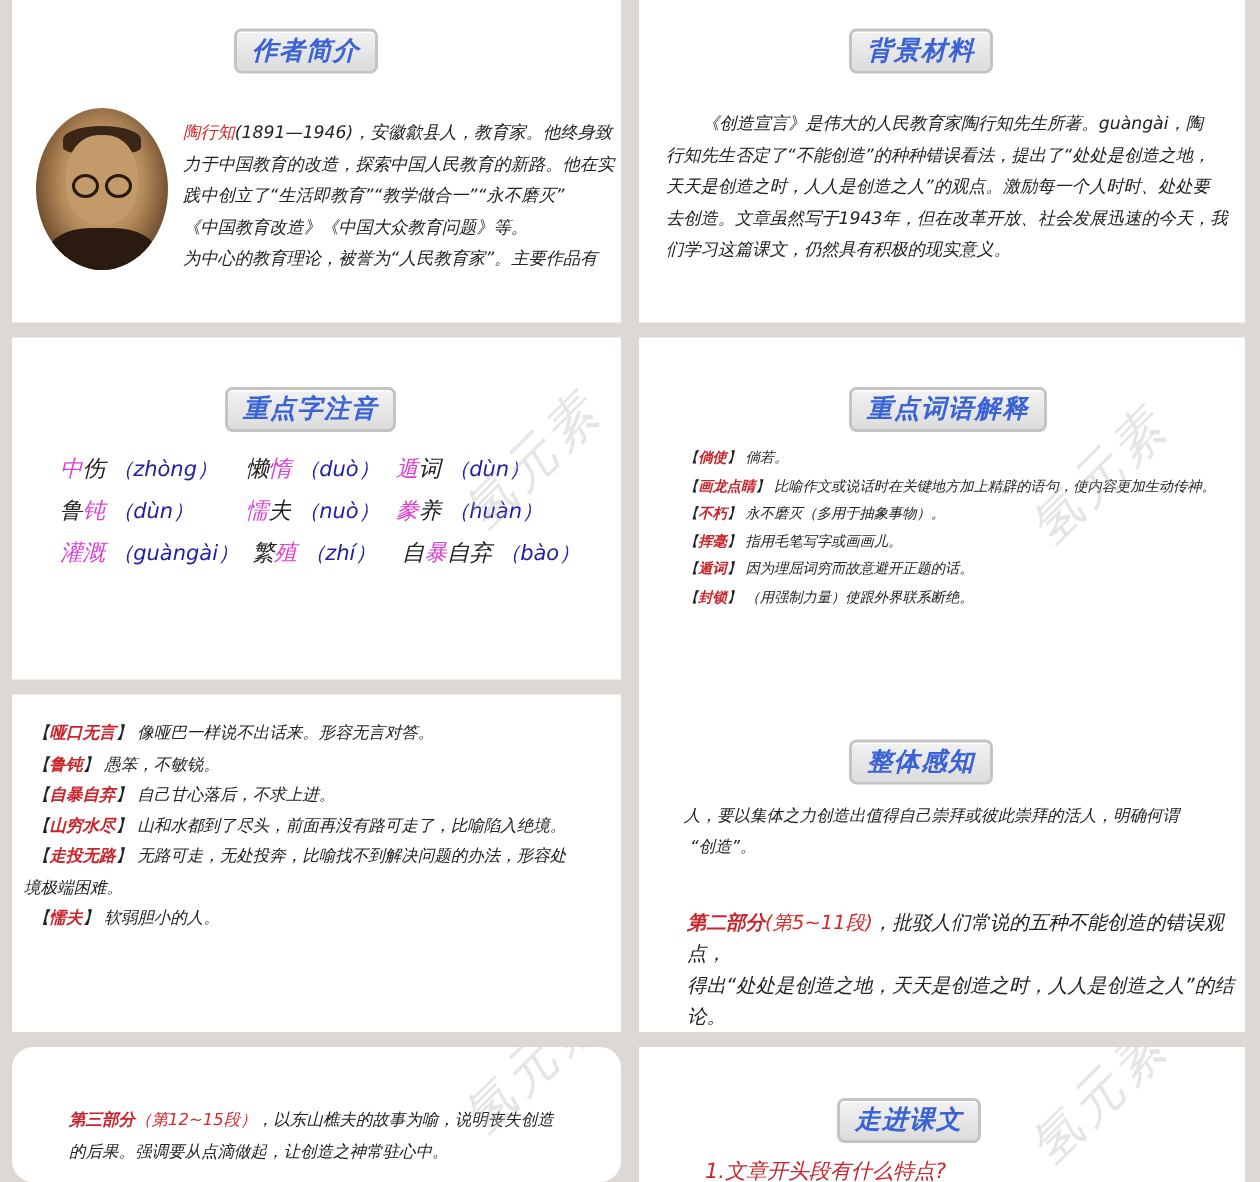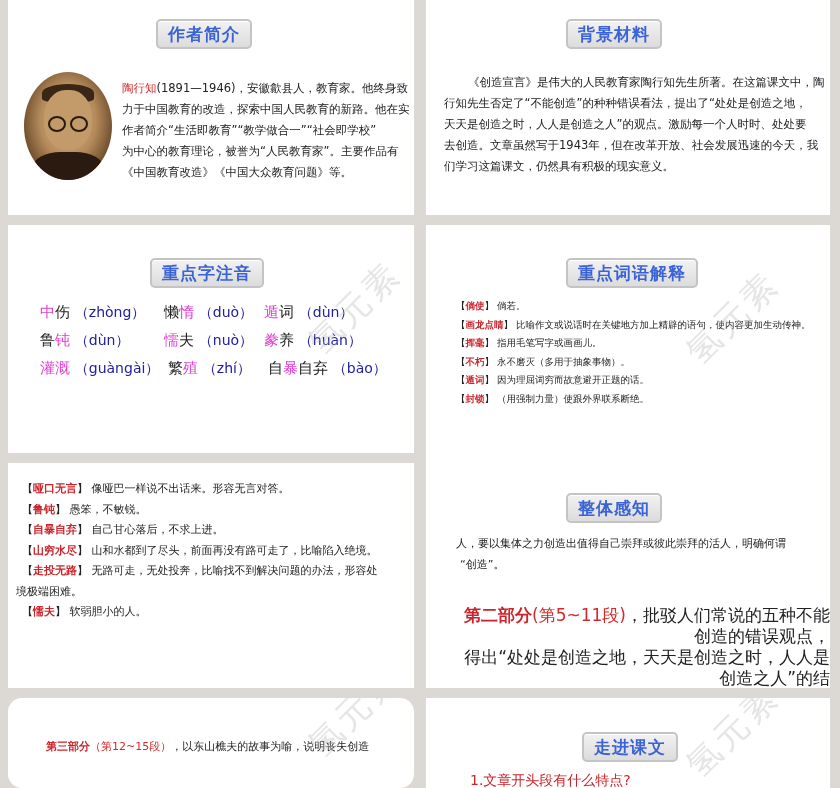--- a/index.html
+++ b/index.html
@@ -1,18 +1,18 @@
 <!DOCTYPE html>
 <html><head>
 <meta charset="utf-8">
 <style>
   * { box-sizing: border-box; margin: 0; padding: 0; }
   html, body { width: 840px; height: 788px; overflow: hidden; background: #dcd8d4; }
   body { position: relative; font-family: "DejaVu Sans", "Liberation Sans", sans-serif; color: #222; }
-  .panel { position: absolute; background: #ffffff; overflow: hidden; }
+  .panel { position: absolute; background: #ffffff; overflow: hidden; font-style: italic; }
   .title-badge {
     position: absolute; height: 30px; padding: 0 10px;
     border: 2px solid #c4c4c4; border-radius: 5px;
     background: linear-gradient(#f2f2f2, #dcdcdc);
     color: #3b63d6; font-size: 17px; line-height: 26px; font-weight: bold;
     letter-spacing: 1px; white-space: nowrap;
     box-shadow: inset 0 1px 0 #fff;
   }
   .body-text { font-size: 11.5px; line-height: 21px; color: #222; }
   .red { color: #d42a2a; }
@@ -43,30 +43,30 @@
   <div class="portrait" style="left:16px; top:72px;">
     <div class="hair"></div>
       <div class="face"></div>
     <div class="glasses" style="left:24px;"></div>
       <div class="glasses" style="left:46px;"></div>
     <div class="body-s"></div>
   </div>
   <div class="body-text" style="position:absolute; left:114px; top:78px; width:290px;">
     <div><span class="red">陶行知</span><span>(1891—1946)，安徽歙县人，教育家。他终身致</span></div>
     <div>力于中国教育的改造，探索中国人民教育的新路。他在实</div>
-    <div>作者简介“生活即教育”“教学做合一”“社会即学校”</div>
+    <div>践中创立了“生活即教育”“教学做合一”“永不磨灭”</div>
+    <div>《中国教育改造》《中国大众教育问题》等。</div>
     <div>为中心的教育理论，被誉为“人民教育家”。主要作品有</div>
-    <div>《中国教育改造》《中国大众教育问题》等。</div>
   </div>
 </div>
 
 <div class="panel" style="left:426px; top:0; width:404px; height:215px;">
   <div class="title-badge" style="left:140px; top:19px;">背景材料</div>
   <div class="body-text" style="position:absolute; left:18px; top:72px; width:384px;">
-    <div style="padding-left:24px;">《创造宣言》是伟大的人民教育家陶行知先生所著。在这篇课文中，陶</div>
+    <div style="padding-left:24px;">《创造宣言》是伟大的人民教育家陶行知先生所著。guàngài，陶</div>
     <div>行知先生否定了“不能创造”的种种错误看法，提出了“处处是创造之地，</div>
     <div>天天是创造之时，人人是创造之人”的观点。激励每一个人时时、处处要</div>
     <div>去创造。文章虽然写于1943年，但在改革开放、社会发展迅速的今天，我</div>
     <div>们学习这篇课文，仍然具有积极的现实意义。</div>
   </div>
 </div>
 
 <div class="panel" style="left:8px; top:225px; width:406px; height:228px;">
   <div class="title-badge" style="left:142px; top:33px;">重点字注音</div>
   <div class="py-row" style="left:32px; top:78px;"><span></span><span class="mag">中</span><span>伤</span> <span class="py">（zhòng）</span></div>
@@ -79,22 +79,22 @@
   <div class="py-row" style="left:160px; top:134px;"><span>繁</span><span class="mag">殖</span><span></span> <span class="py">（zhí）</span></div>
   <div class="py-row" style="left:260px; top:134px;"><span>自</span><span class="mag">暴</span><span>自弃</span> <span class="py">（bào）</span></div>
   <div class="wm" style="left:290px; top:60px;">氢元素</div>
 </div>
 
 <div class="panel" style="left:426px; top:225px; width:404px; height:260px;">
   <div class="title-badge" style="left:140px; top:33px;">重点词语解释</div>
   <div class="def-list" style="position:absolute; left:30px; top:72px; font-size:9.5px; line-height:18.5px;">
     <div>【<span class="red-b">倘使</span>】 <span>倘若。</span></div>
     <div>【<span class="red-b">画龙点睛</span>】 <span>比喻作文或说话时在关键地方加上精辟的语句，使内容更加生动传神。</span></div>
+    <div>【<span class="red-b">不朽</span>】 <span>永不磨灭（多用于抽象事物）。</span></div>
     <div>【<span class="red-b">挥毫</span>】 <span>指用毛笔写字或画画儿。</span></div>
-    <div>【<span class="red-b">不朽</span>】 <span>永不磨灭（多用于抽象事物）。</span></div>
     <div>【<span class="red-b">遁词</span>】 <span>因为理屈词穷而故意避开正题的话。</span></div>
     <div>【<span class="red-b">封锁</span>】 <span>（用强制力量）使跟外界联系断绝。</span></div>
   </div>
   <div class="wm" style="left:250px; top:70px;">氢元素</div>
 </div>
 
 <div class="panel" style="left:8px; top:463px; width:406px; height:225px;">
   <div class="def-list" style="position:absolute; left:14px; top:16px; font-size:11px; line-height:20.5px;">
     <div>【<span class="red-b">哑口无言</span>】 <span>像哑巴一样说不出话来。形容无言对答。</span></div>
     <div>【<span class="red-b">鲁钝</span>】 <span>愚笨，不敏锐。</span></div>
@@ -105,31 +105,32 @@
     <div>【<span class="red-b">懦夫</span>】 <span>软弱胆小的人。</span></div>
   </div>
 </div>
 
 <div class="panel" style="left:426px; top:463px; width:404px; height:225px;">
   <div class="title-badge" style="left:140px; top:30px;">整体感知</div>
   <div class="body-text" style="position:absolute; left:30px; top:70px; font-size:11px;">
     <div>人，要以集体之力创造出值得自己崇拜或彼此崇拜的活人，明确何谓</div>
     <div style="padding-left:4px;">“创造”。</div>
   </div>
-  <div class="body-text" style="position:absolute; left:32px; top:142px; font-size:17px;text-align:right;">
+  <div class="body-text" style="position:absolute; left:32px; top:142px; font-size:13px;">
     <div><span class="red-b">第二部分</span><span class="red">(第5~11段)</span><span>，批驳人们常说的五种不能创造的错误观点，</span></div>
     <div>得出“处处是创造之地，天天是创造之时，人人是创造之人”的结</div>
     <div>论。</div>
   </div>
 </div>
 
 <div class="panel" style="left:8px; top:698px; width:406px; height:90px;border-radius:14px;">
   <div class="body-text" style="position:absolute; left:38px; top:38px; font-size:11px;">
     <div><span class="red-b">第三部分</span><span class="red">（第12~15段）</span><span>，以东山樵夫的故事为喻，说明丧失创造</span></div>
+    <div>的后果。强调要从点滴做起，让创造之神常驻心中。</div>
   </div>
   <div class="wm" style="left:290px; top:-10px;">氢元素</div>
 </div>
 
 <div class="panel" style="left:426px; top:698px; width:404px; height:90px;">
-  <div class="title-badge" style="left:156px; top:34px;">走进课文</div>
+  <div class="title-badge" style="left:132px; top:34px;">走进课文</div>
   <div style="position:absolute; left:44px; top:74px; font-size:14px; color:#c9252c;">1.文章开头段有什么特点?</div>
   <div class="wm" style="left:250px; top:10px;">氢元素</div>
 </div>
 
 </body></html>

